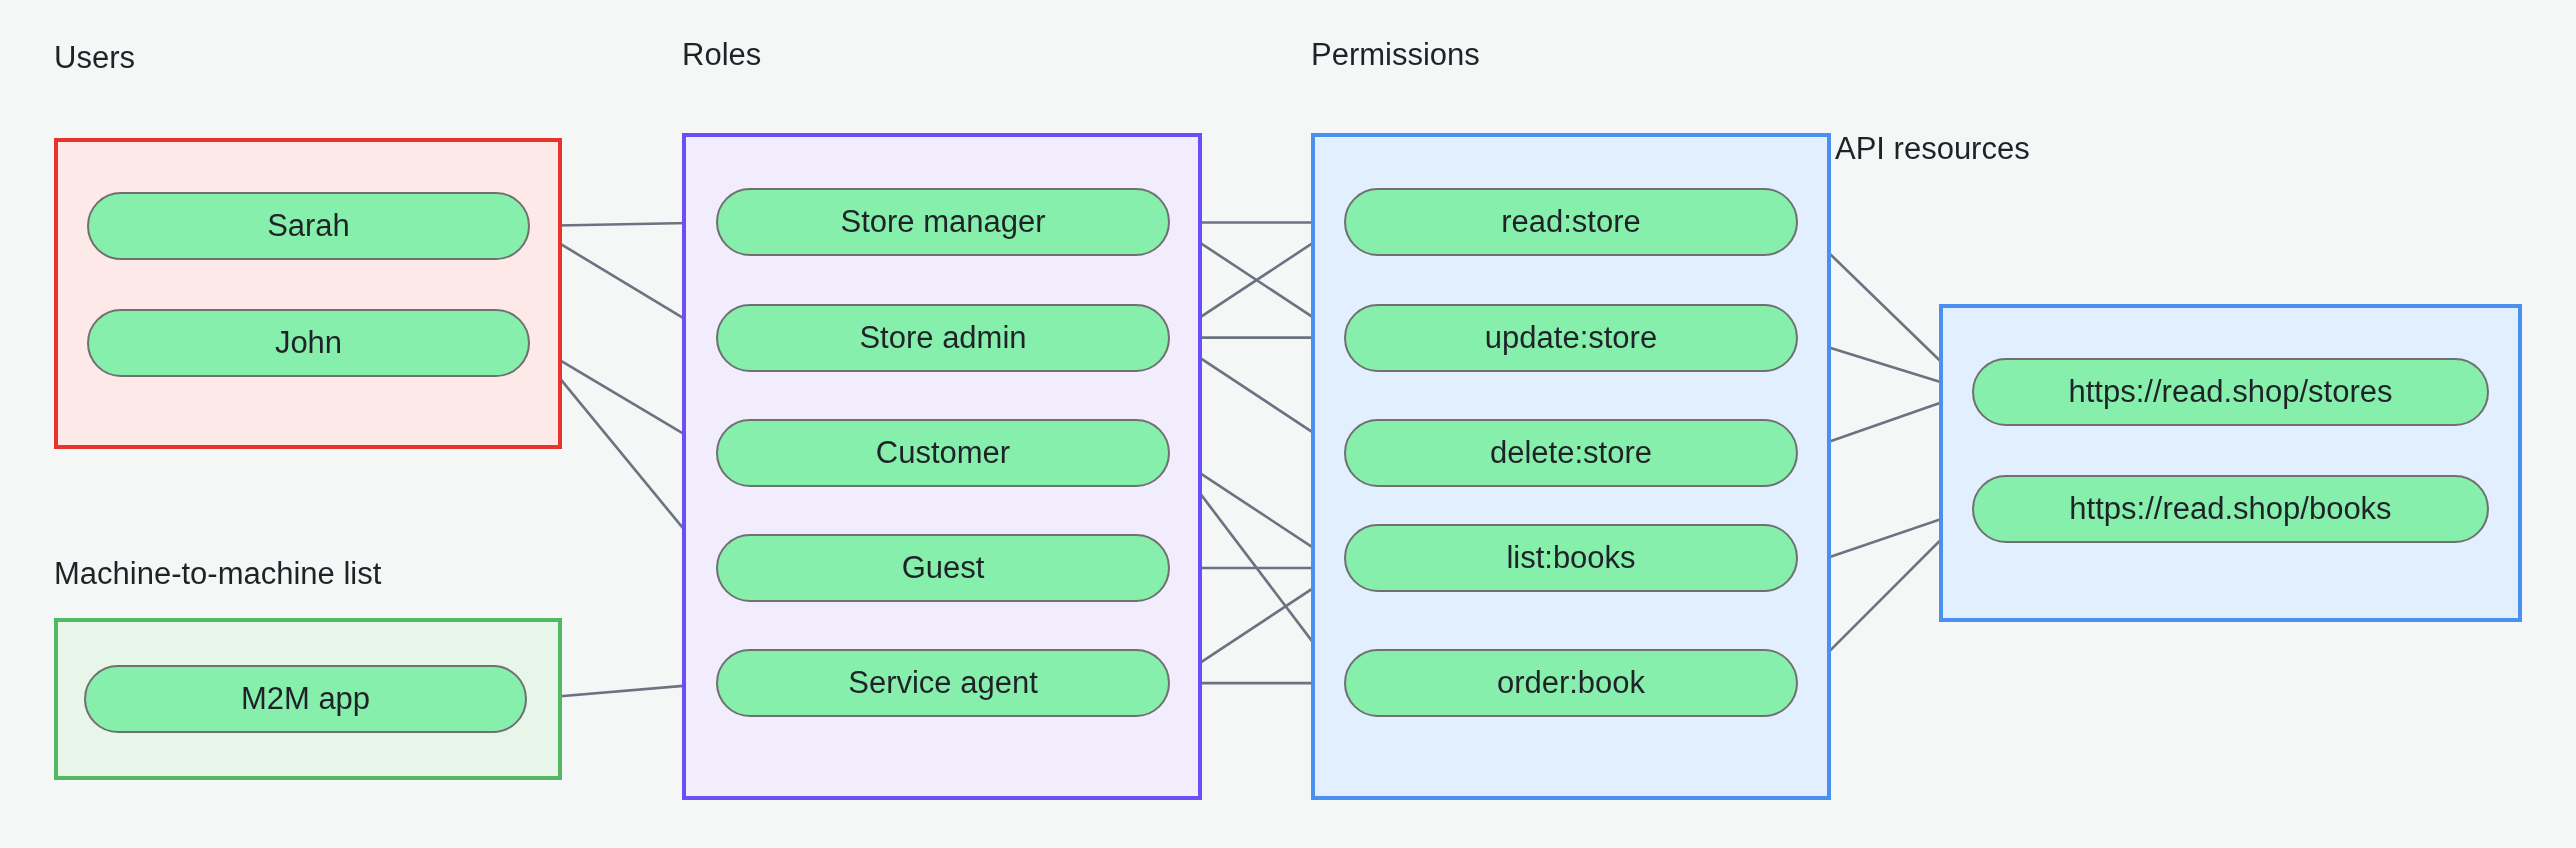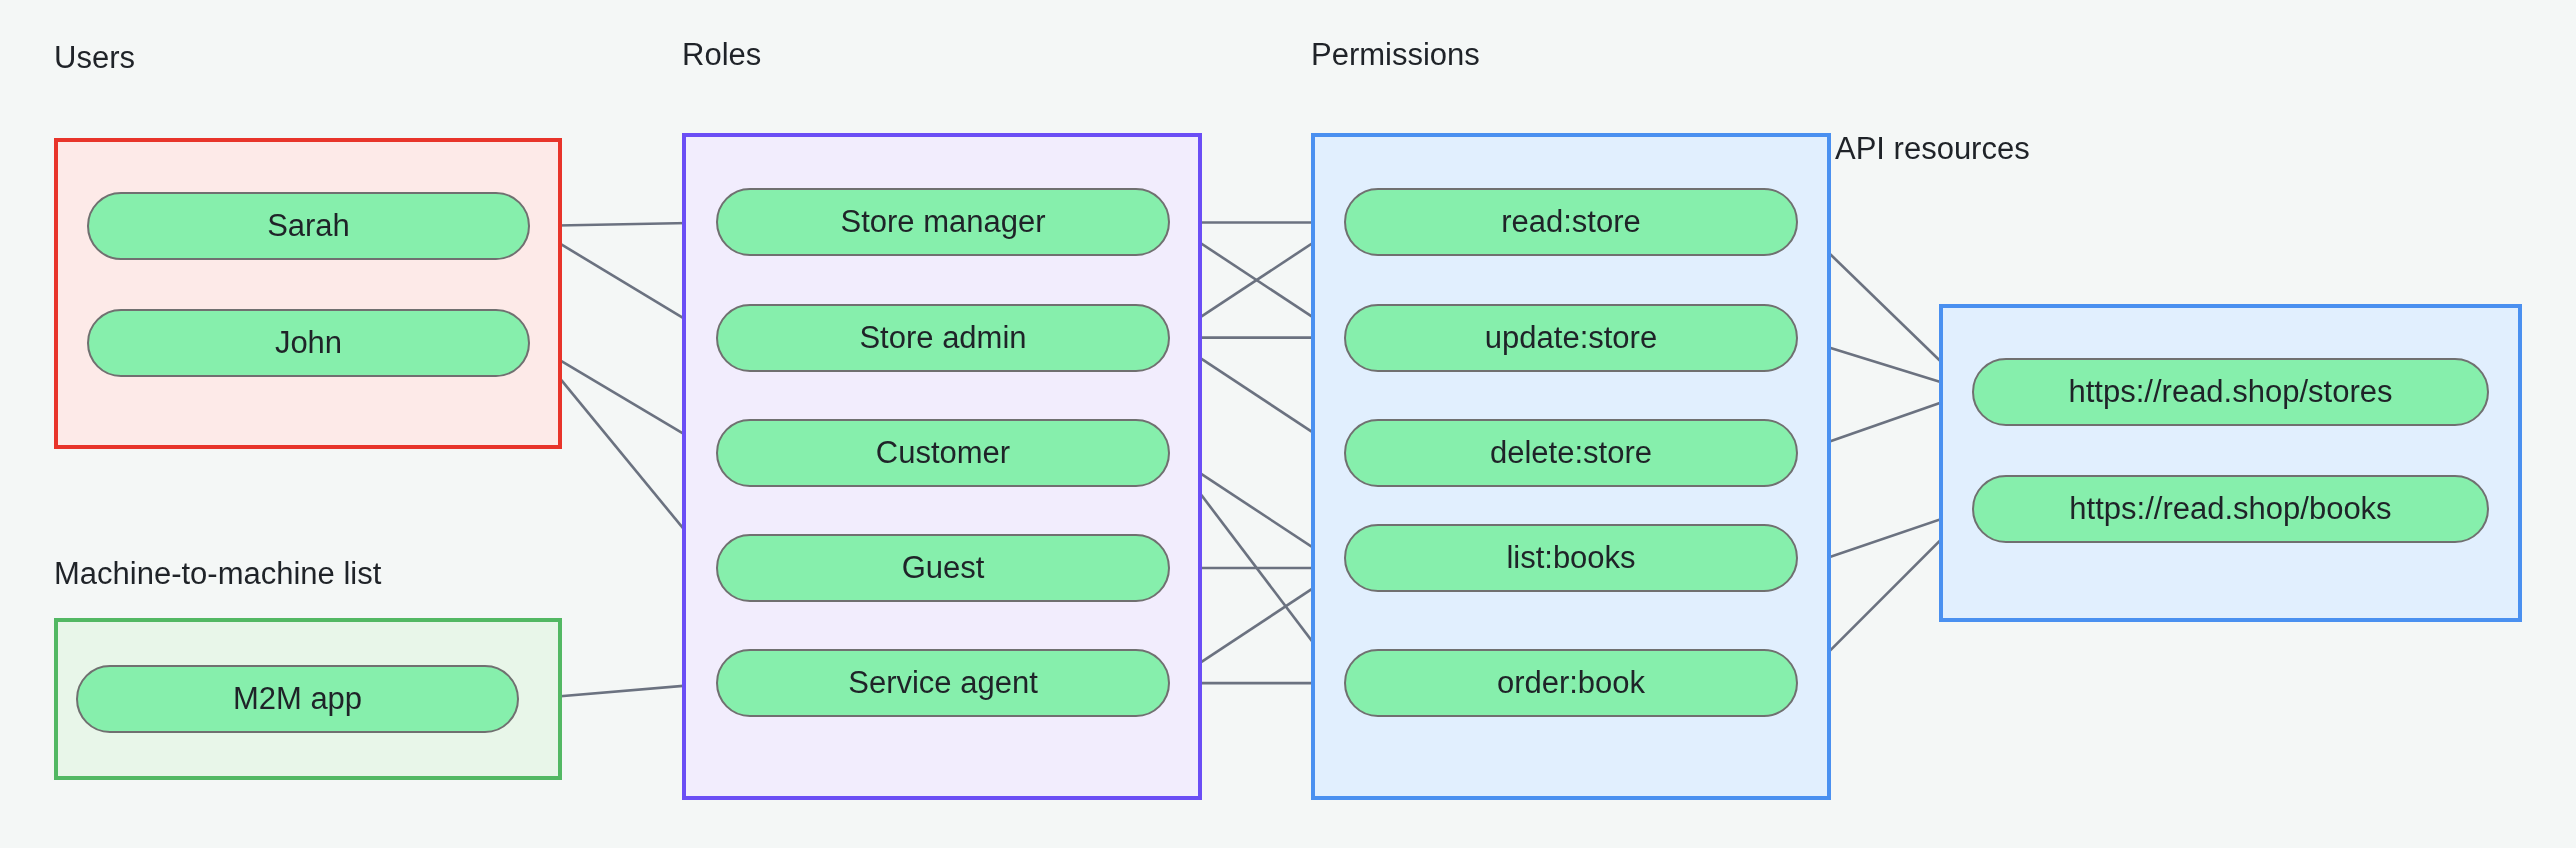--- a/index.html
+++ b/index.html
@@ -114,21 +114,21 @@
       <div class="group-title" style="left: 54px; top: 42px;">Users</div>
       <div class="group-box group-users" style="left: 54px; top: 138px; width: 508px; height: 311px; border-color: rgb(232, 52, 42); background: rgb(253, 234, 232);"></div>
       <div class="node-pill" style="left: 87px; top: 192px; width: 443px; height: 68px;">
         <span>Sarah</span>
       </div>
       <div class="node-pill" style="left: 87px; top: 309px; width: 443px; height: 68px;">
         <span>John</span>
       </div>
       <div class="group-title" style="left: 54px; top: 558px;">Machine-to-machine list</div>
       <div class="group-box group-m2m" style="left: 54px; top: 618px; width: 508px; height: 162px; border-color: rgb(82, 184, 99); background: rgb(232, 246, 233);"></div>
-      <div class="node-pill" style="left: 76px; top: 665px; width: 443px; height: 68px;">
+      <div class="node-pill" style="left: 84px; top: 665px; width: 443px; height: 68px;">
         <span>M2M app</span>
       </div>
       <div class="group-title" style="left: 682px; top: 39px;">Roles</div>
       <div class="group-box group-roles" style="left: 682px; top: 133px; width: 520px; height: 667px; border-color: rgb(107, 78, 245); background: rgb(242, 237, 253);"></div>
       <div class="node-pill" style="left: 716px; top: 188px; width: 454px; height: 68px;">
         <span>Store manager</span>
       </div>
       <div class="node-pill" style="left: 716px; top: 304px; width: 454px; height: 68px;">
         <span>Store admin</span>
       </div>

